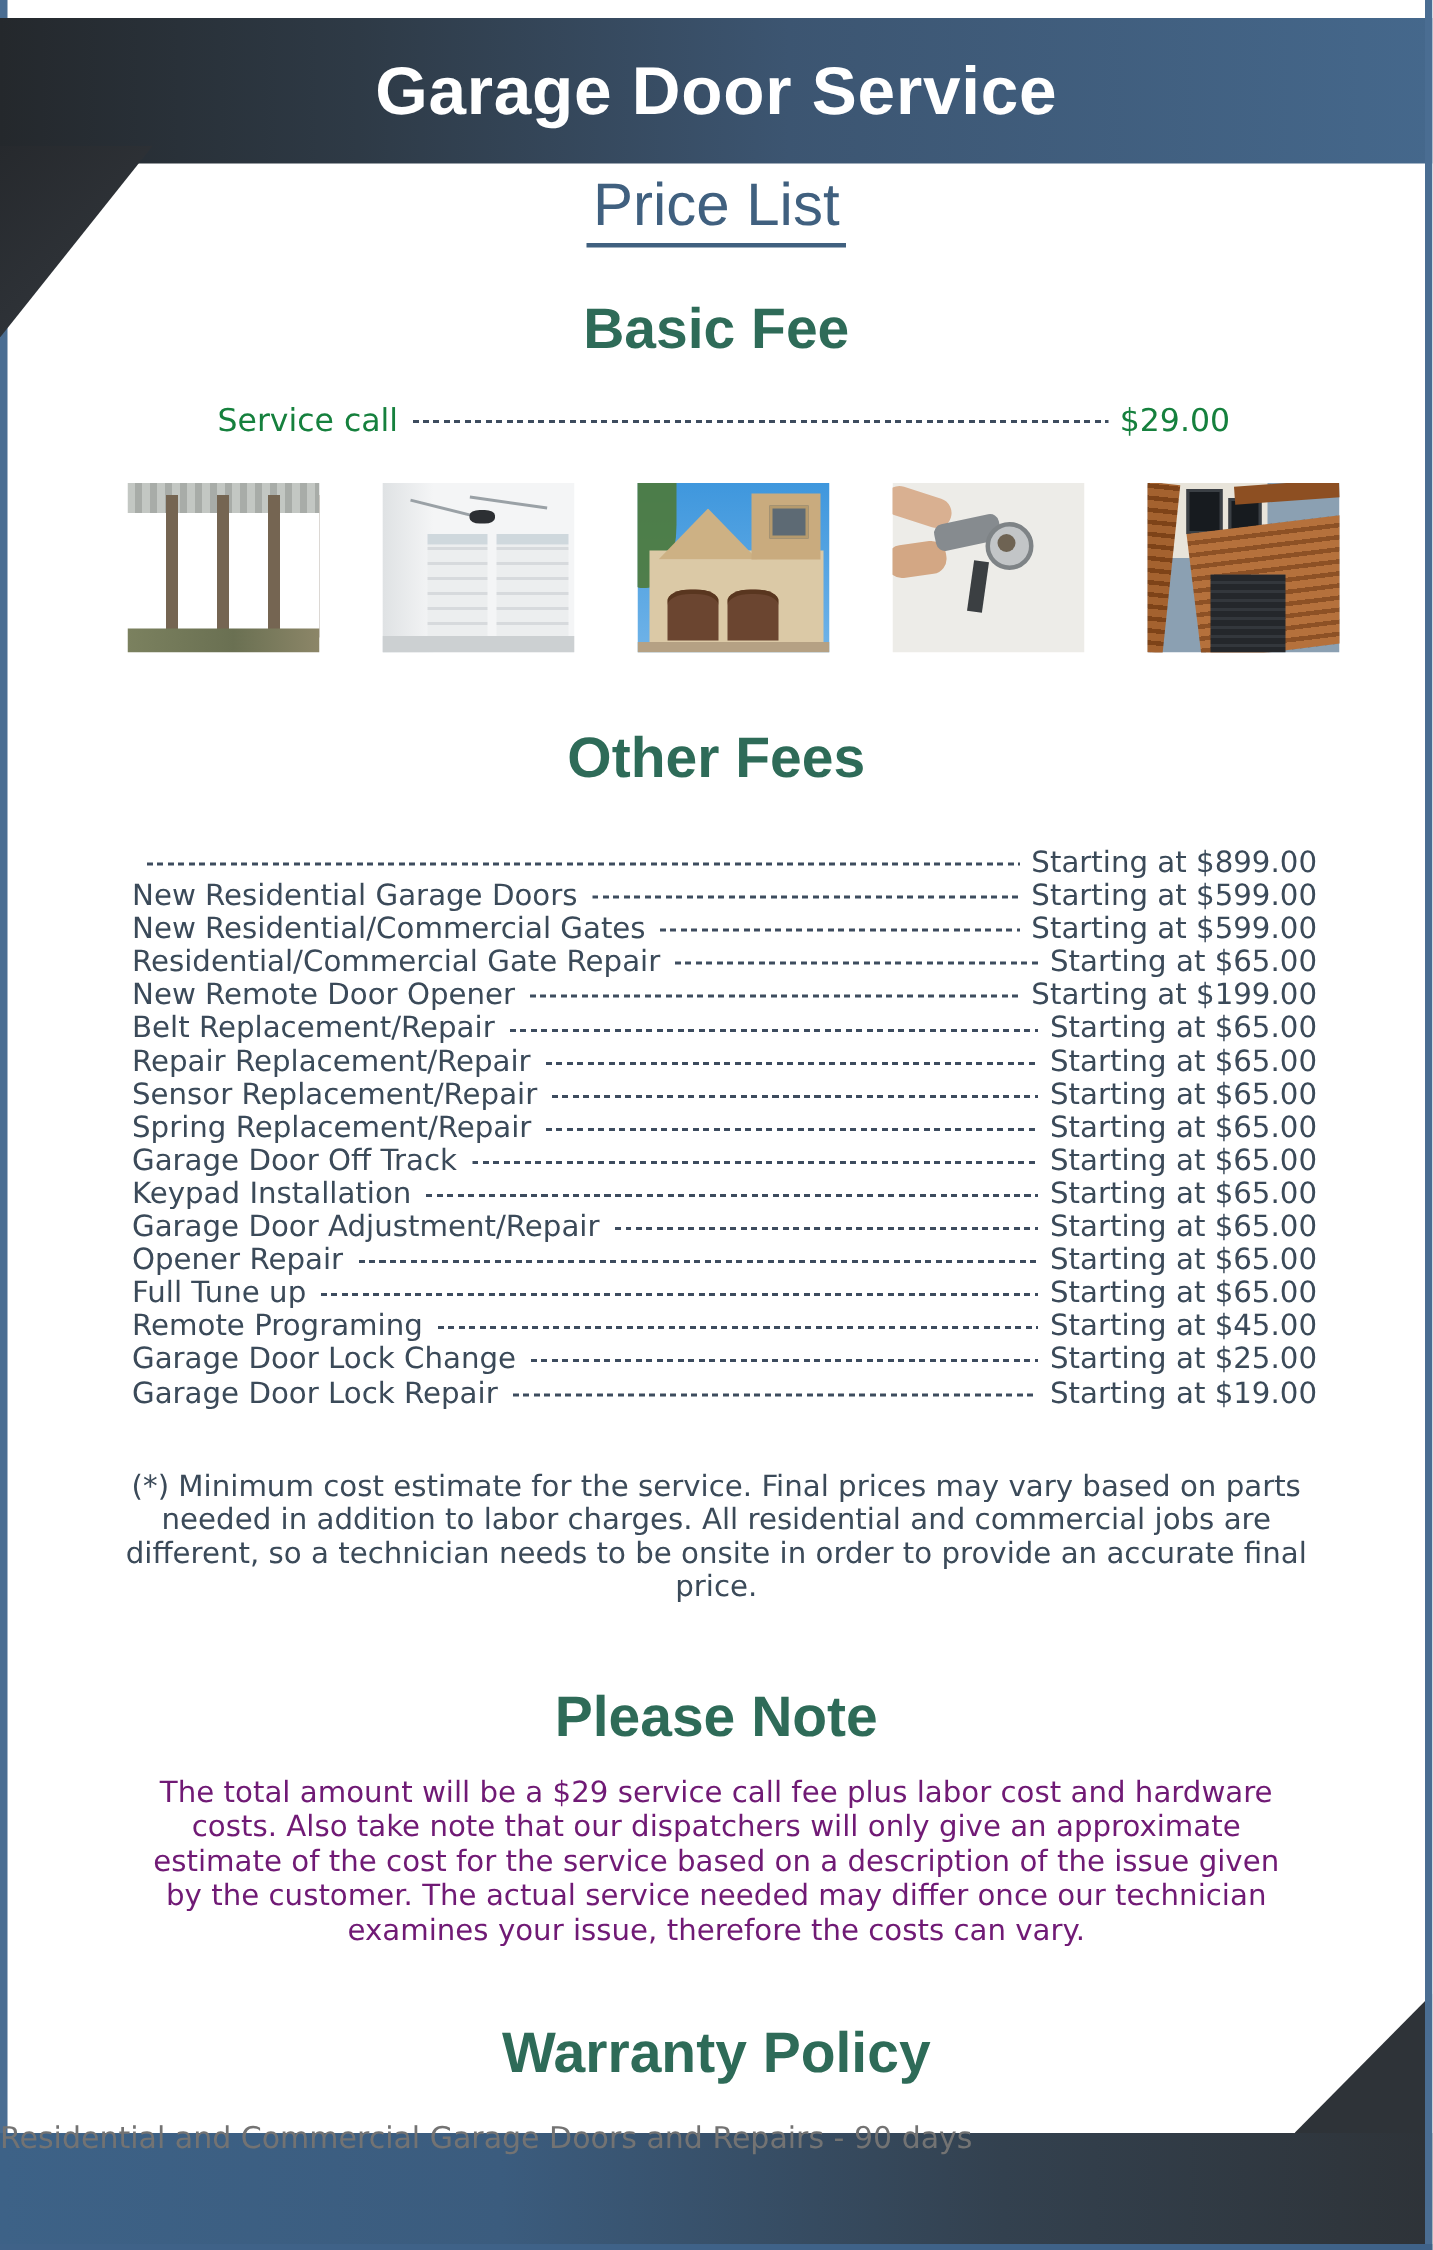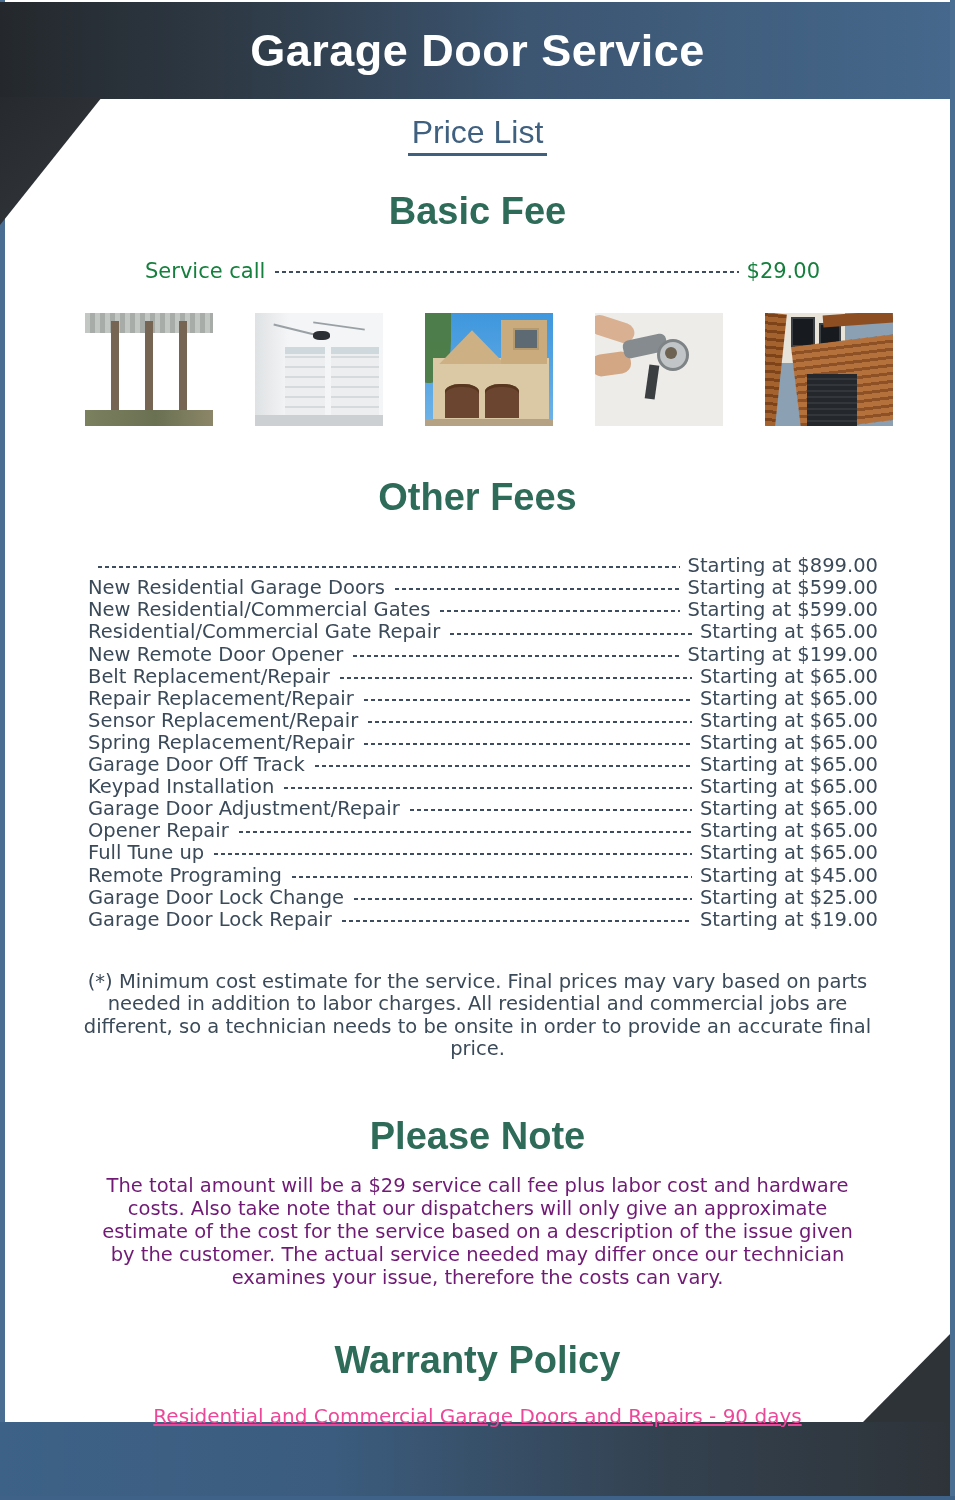--- a/index.html
+++ b/index.html
@@ -6,21 +6,21 @@
   body{
     width:955px;height:1500px;position:relative;background:#ffffff;
     font-family:"DejaVu Sans","Liberation Sans",sans-serif;
     overflow:hidden;
   }
   
   .border-left{position:absolute;left:0;top:0;bottom:0;width:5px;background:#4a6d92;z-index:2;}
   .border-right{position:absolute;right:0;top:0;bottom:0;width:5px;background:#4a6d92;z-index:8;}
   .border-bottom{position:absolute;left:0;right:0;bottom:0;height:4px;background:#3f6288;z-index:9;}
   .header-band{
-    position:absolute;top:2px;left:0;right:0;height:97px;z-index:3;
+    position:absolute;top:12px;left:0;right:0;height:97px;z-index:3;
     background:linear-gradient(90deg,#24282c 0%,#2e3a46 25%,#3c5571 55%,#45688c 100%);
     display:flex;align-items:center;justify-content:center;
   }
   .header-title{
     color:#ffffff;font-family:"Liberation Sans",sans-serif;
     font-weight:bold;font-size:45px;letter-spacing:.5px;
   }
   .corner-top-left{
     position:absolute;top:97px;left:0;width:102px;height:128px;z-index:4;
     background:linear-gradient(135deg,#26292d 0%,#34393f 100%);
@@ -33,21 +33,21 @@
   .corner-bottom-right{
     position:absolute;bottom:78px;right:0;width:92px;height:93px;z-index:4;
     background:#2e3338;
     clip-path:polygon(100% 0,100% 100%,0 100%);
   }
   
   .content{position:relative;z-index:5;padding-top:97px;}
   .subtitle-wrap{text-align:center;margin-top:18px;}
   .subtitle{
     display:inline-block;font-family:"Liberation Sans",sans-serif;
-    font-size:32px;color:#40607f;border-bottom:3px solid #40607f;
+    font-size:40px;color:#40607f;border-bottom:3px solid #40607f;
     padding:0 4px 3px 4px;line-height:1.1;
   }
   .green-heading{
     text-align:center;font-family:"Liberation Sans",sans-serif;
     font-weight:bold;font-size:38px;color:#2e6b58;margin:0;
   }
   .h-basic{margin-top:34px;}
   .h-other{margin-top:50px;text-align:center;}
   .h-note{margin-top:54px;}
   .h-warranty{margin-top:50px;}
@@ -76,22 +76,22 @@
 
   .footnote{
     margin:40px auto 0 auto;max-width:800px;text-align:center;
     font-size:19.5px;line-height:22.5px;color:#3b4a59;
   }
   .note-body{
     margin:16px auto 0 auto;max-width:775px;text-align:center;
     font-size:19.5px;line-height:23px;color:#701a75;
   }
   .warranty-body{
-    margin:22px auto 0 auto;text-align:center;
-    font-size:20px;color:#ec4899;text-decoration:underline;
+    margin:22px auto 0 auto;text-align:left;
+    font-size:20px;color:#737373;
   }
   
   .p1-metal{position:absolute;top:0;left:0;right:0;height:20px;
     background:repeating-linear-gradient(90deg,#c3c7c3 0 5px,#a8aca8 5px 10px);}
   .p1-doors{position:absolute;top:14px;left:0;right:0;bottom:14px;
     background:
       repeating-linear-gradient(90deg,transparent 0 25px,#7565522 25px 25px),
       repeating-linear-gradient(0deg,#e05a20 0 4px,#bf4715 4px 7px);}
   .p1-posts{position:absolute;top:8px;left:0;right:0;bottom:10px;
     background:repeating-linear-gradient(90deg,transparent 0 26px,#756552 26px 34px);}

